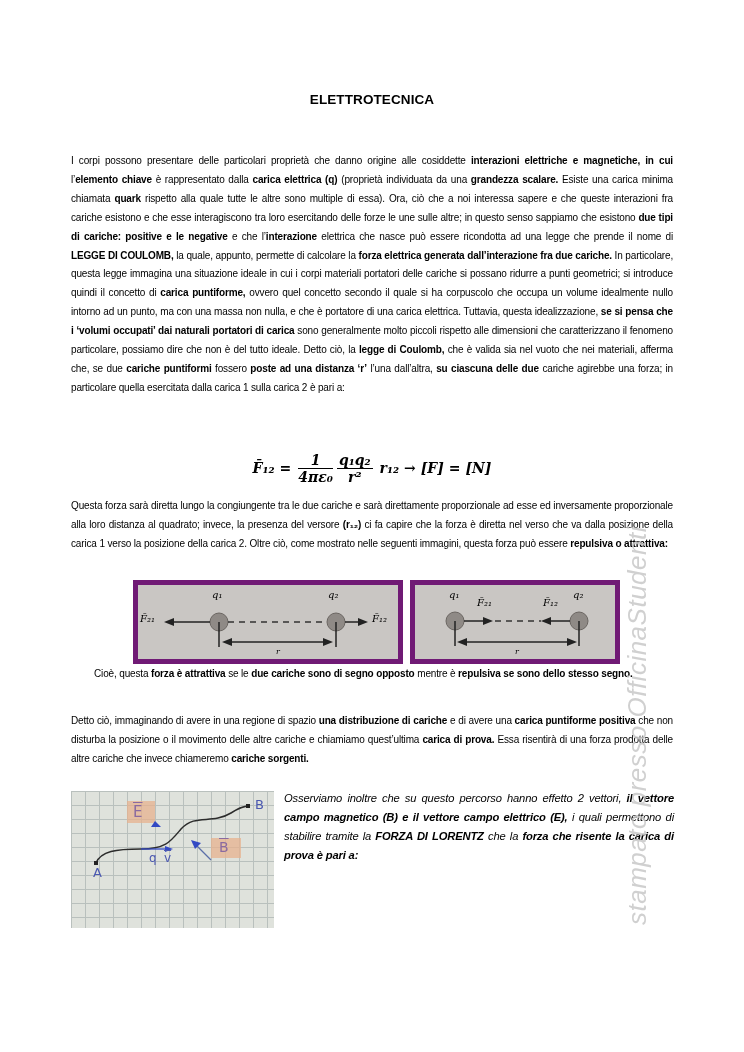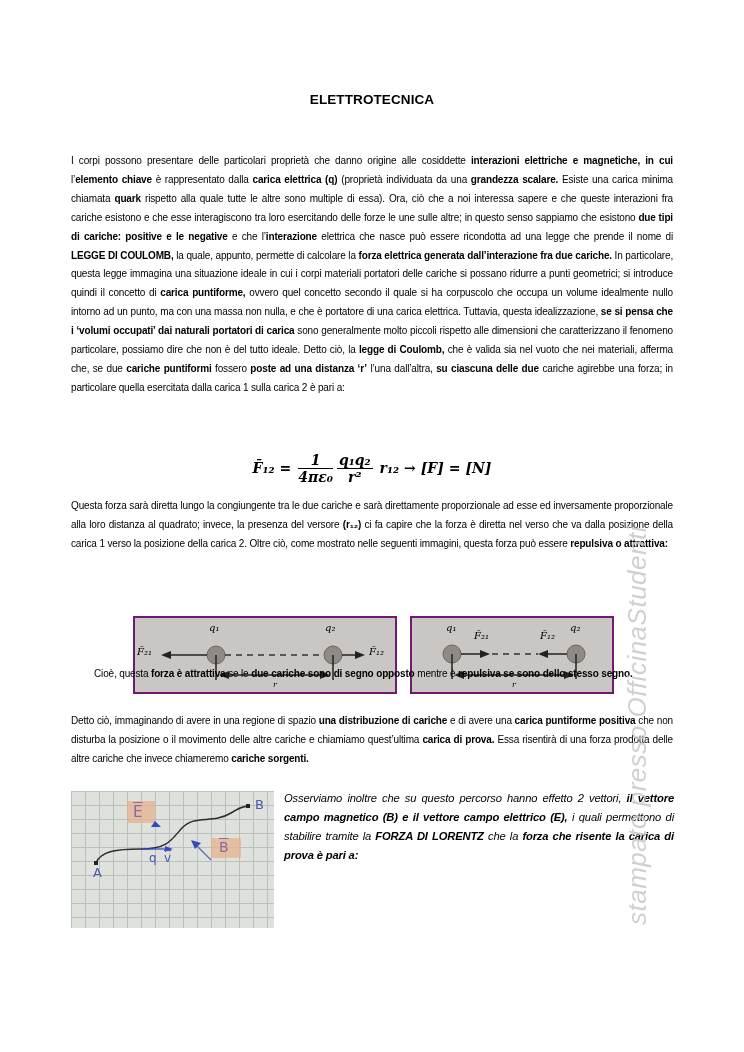--- a/index.html
+++ b/index.html
@@ -14,21 +14,21 @@
   .chapter .arrow { color: #e0101c; font-style: normal; font-weight: bold; }
   .chapter .name { color: #2e3f8f; }
   .para { position: absolute; left: 71px; width: 602px; font-size: 10px; line-height: 18.9px;
           text-align: justify; letter-spacing: -0.15px; }
   .para b { font-weight: bold; }
   .formula { position: absolute; left: 0; width: 744px; text-align: center;
              font-family: "DejaVu Serif", serif; font-weight: bold; font-style: italic; font-size: 14px; }
   .frac { display: inline-block; vertical-align: middle; text-align: center; margin: 0 2px; }
   .frac span { display: block; line-height: 16px; }
   .frac .num { border-bottom: 1.2px solid #000; padding: 0 2px; }
-  .figure { position: absolute; background: #c9c6c3; border: 2px solid #701a75; margin-top: 36px; }
+  .figure { position: absolute; background: #c9c6c3; border: 5px solid #701a75; }
   .grid-fig { position: absolute; background-color: #dfe2dc;
     background-image: linear-gradient(#b9c0bd 1px, transparent 1px),
                       linear-gradient(90deg, #b9c0bd 1px, transparent 1px);
     background-size: 14px 14px; }
   .watermark { position: absolute; left: 622px; top: 925px; transform-origin: left top;
                transform: rotate(-90deg); font-size: 26px; font-style: italic; color: #c8c8c8;
                white-space: nowrap; letter-spacing: 0.5px; opacity: 0.85; }
   .side-para { position: absolute; left: 284px; width: 390px; font-size: 11.2px; line-height: 18.9px;
                text-align: justify; letter-spacing: -0.15px; font-style: italic; }
 </style>

